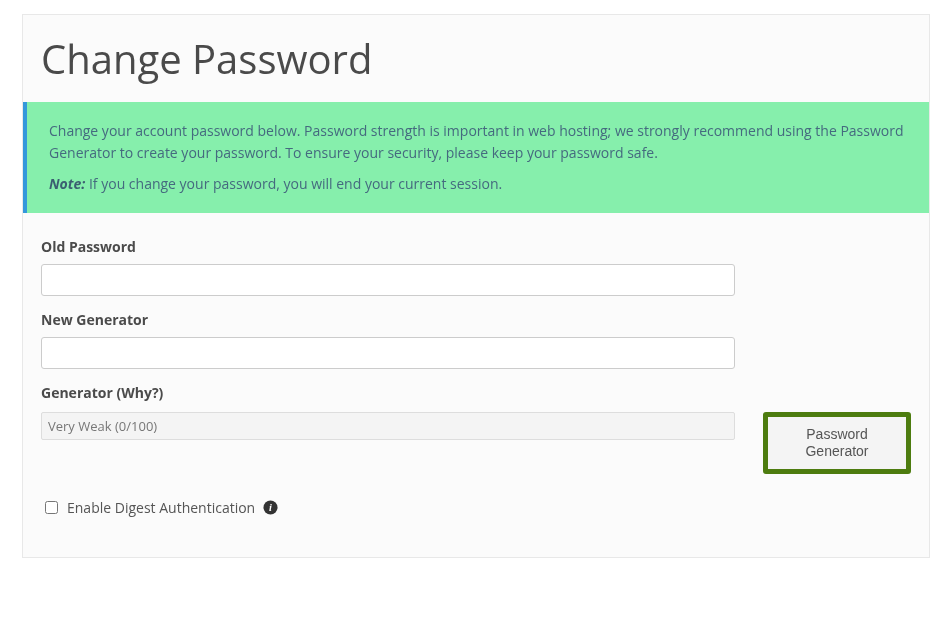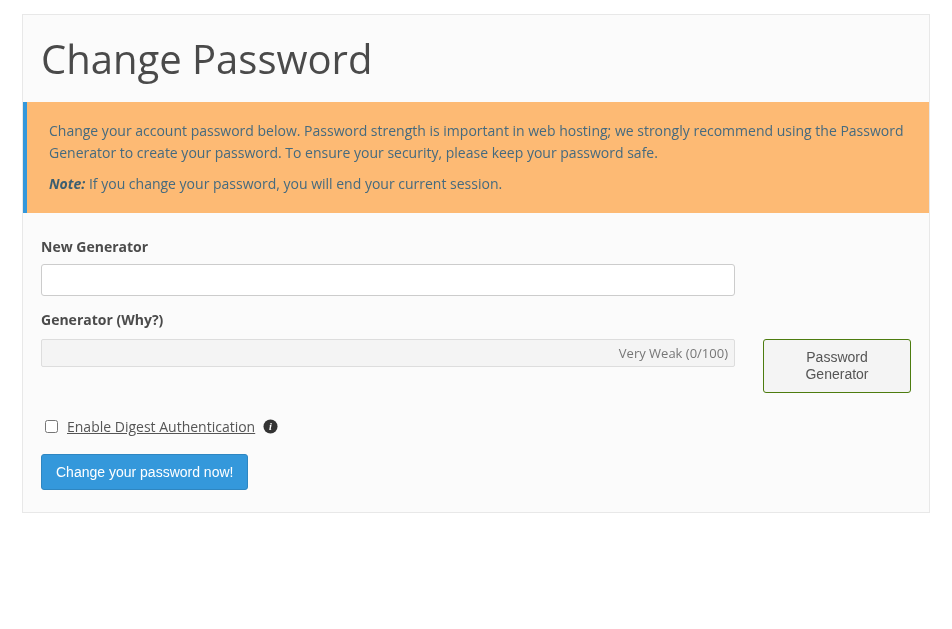--- a/index.html
+++ b/index.html
@@ -17,21 +17,21 @@
     background: #fbfbfb;
     overflow: hidden;
   }
   h1 {
     font-size: 40px;
     font-weight: 400;
     color: #4a4a4a;
     margin: 16px 0 16px 18px;
   }
   .alert-info {
-    background: #fdba74;
+    background: #86efac;
     color: #456a7f;
     border-left: 4px solid #3498db;
     margin: 0 0 24px 0;
     padding: 18px 22px 18px 22px;
     line-height: 1.55;
   }
   .alert-info p { margin: 0 0 10px 0; }
   .alert-info p:last-child { margin-bottom: 0; }
   .alert-info .note-label { font-weight: 700; color: #3b5e71; font-style: italic; }
   .form-area { padding: 0 18px 22px 18px; }
@@ -54,53 +54,52 @@
   }
   .strength-row {
     display: flex;
     align-items: flex-start;
     gap: 28px;
   }
   .strength-meter {
     flex: 0 0 694px;
     border: 1px solid #dddddd;
     background: #f4f4f4;
-    text-align: right;
+    text-align: left;
     color: #777;
     padding: 4px 6px;
     border-radius: 2px;
     font-size: 13px;
   }
   .btn {
     display: inline-block;
     padding: 9px 14px;
     border-radius: 3px;
     font-size: 14px;
     cursor: pointer;
     line-height: 1.2;
   }
   .btn-default {
     background: #f4f4f4;
-    border: 1px solid #4d7c0f;
+    border: 5px solid #4d7c0f;
     color: #555;
   }
   .btn-primary {
     background: #3498db;
     border: 1px solid #2e86c1;
     color: #fff;
   }
   .strength-label-row { margin-bottom: 10px; }
   .why-link { cursor: pointer; margin-top: 8px; }
   .checkbox-row {
     margin: 24px 0 18px 0;
     display: flex;
     align-items: center;
     gap: 6px;
     color: #555;
-    text-decoration: underline;
   }
   .checkbox-row input[type="checkbox"] {
     width: 13px;
     height: 13px;
     cursor: pointer;
   }
   .info-icon {
     width: 15px;
     height: 15px;
     display: inline-flex;
@@ -119,20 +118,24 @@
 
   <div class="alert-info">
     <p>Change your account password below. Password strength is important in web hosting; we strongly recommend using the Password Generator to create your password. To ensure your security, please keep your password safe.</p>
     <p>
       <span class="note-label">Note:</span><span> If you change your password, you will end your current session.</span>
     </p>
   </div>
 
   <div class="form-area">
 
+    <div class="form-group">
+      <label class="field-label">Old Password</label>
+      <input type="password" value="" style="">
+    </div>
 
     <div class="form-group">
       <label class="field-label">New Generator</label>
       <input type="password" value="" style="">
     </div>
 
 
     <div class="form-group">
       <div class="strength-label-row">
         <label class="field-label" style="display:inline">
@@ -149,16 +152,15 @@
       <input type="checkbox" id="digest" style="">
       <label for="digest">Enable Digest Authentication</label>
       <span class="info-icon">
         <svg viewBox="0 0 16 16" fill="#333">
             <circle cx="8" cy="8" r="7.5"></circle>
             <text x="8" y="12" text-anchor="middle" font-size="11" font-family="Georgia, serif" font-style="italic" font-weight="bold" fill="#fff">i</text>
           </svg>
       </span>
     </div>
 
-    <button class="btn btn-primary" type="submit">Change your password now!</button>
 
   </div>
 </div>
 
 </body></html>

